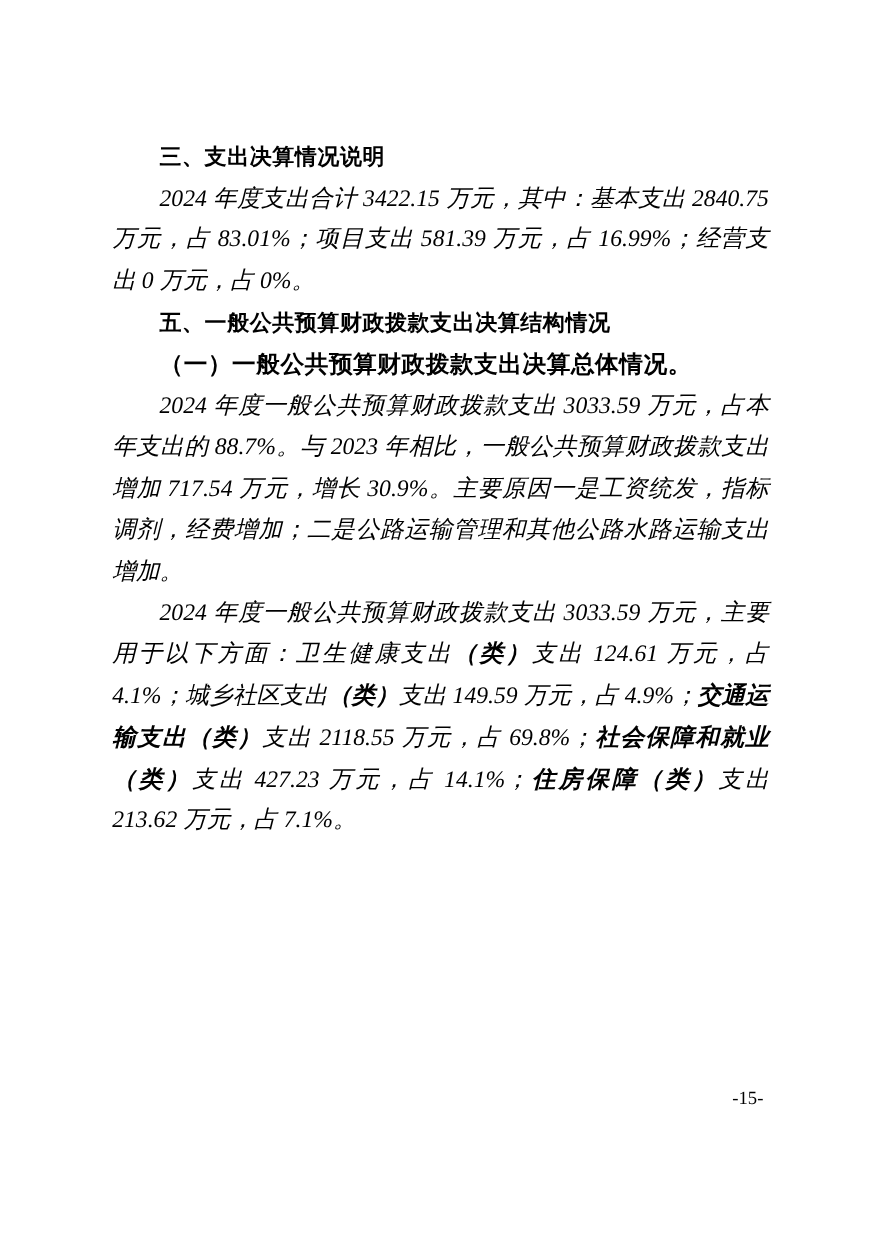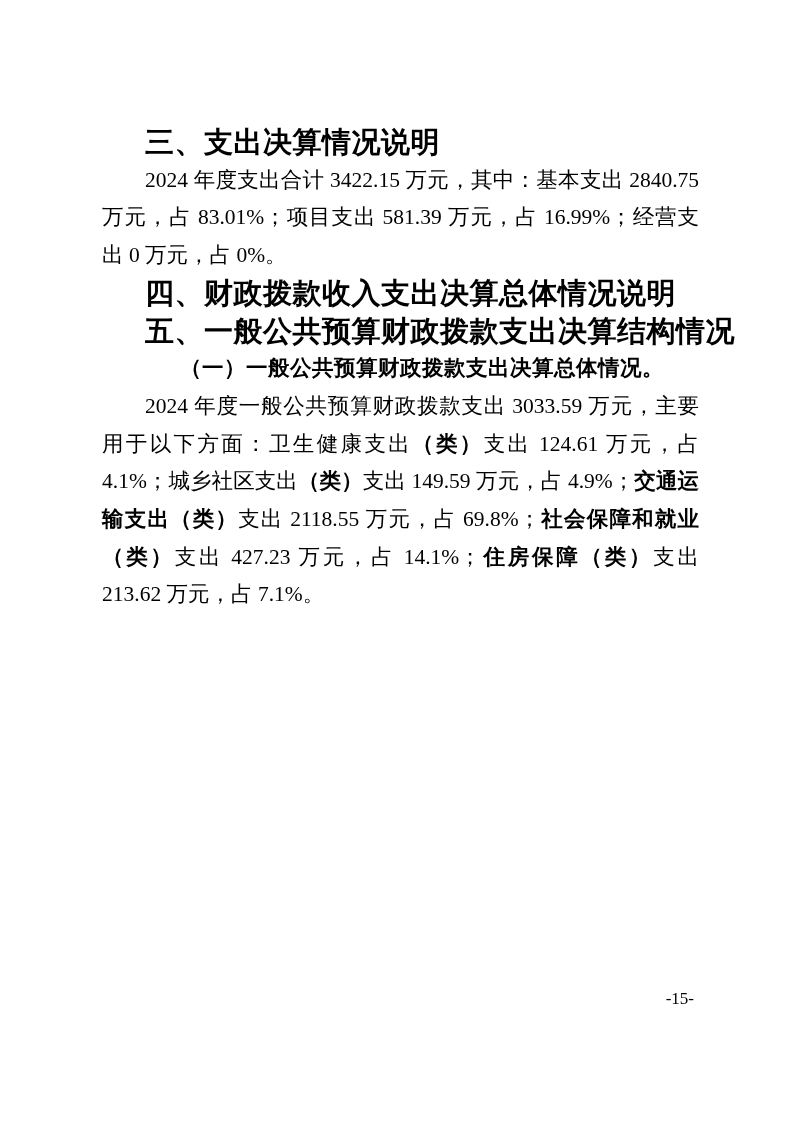--- a/index.html
+++ b/index.html
@@ -19,44 +19,44 @@
   .content {
     position: absolute;
     left: 102px;
     top: 124px;
     width: 597px;
   }
   .heading {
     margin: 0;
     font-family: "DejaVu Sans", "Liberation Sans", sans-serif;
     font-weight: bold;
-    font-size: 29px;
+    font-size: 20px;
     line-height: 37.7px;
     text-indent: 43px;
     letter-spacing: 0.5px;
     white-space: nowrap;
   }
   .subheading {
     margin: 0;
     font-family: "Liberation Serif", "DejaVu Serif", serif;
     font-weight: bold;
     font-size: 21.5px;
     line-height: 37.7px;
     text-indent: 43px;
     letter-spacing: 0.5px;
     white-space: nowrap;
-    text-align: center;
   }
   .para {
     margin: 0;
     font-size: 21.5px;
     line-height: 37.7px;
     text-indent: 43px;
     text-align: justify;
     text-justify: inter-ideograph;
+    font-style: italic;
   }
   .bold {
     font-weight: bold;
   }
   .page-number {
     position: absolute;
     right: 99px;
     top: 988px;
     font-size: 17px;
     line-height: 22px;
@@ -66,27 +66,27 @@
 </head>
 <body>
 
 <div class="page">
   <main class="content">
 
     <h3 class="heading">三、支出决算情况说明</h3>
 
     <p class="para">2024 年度支出合计 3422.15 万元，其中：基本支出 2840.75 万元，占 83.01%；项目支出 581.39 万元，占 16.99%；经营支出 0 万元，占 0%。</p>
 
-    <h3 class="heading">四、财政拨款收入支出决算总体情况说明</h3>
 
 
     <h3 class="heading">五、一般公共预算财政拨款支出决算结构情况</h3>
 
     <h4 class="subheading">（一）一般公共预算财政拨款支出决算总体情况。</h4>
 
+    <p class="para">2024 年度一般公共预算财政拨款支出 3033.59 万元，占本年支出的 88.7%。与 2023 年相比，一般公共预算财政拨款支出增加 717.54 万元，增长 30.9%。主要原因一是工资统发，指标调剂，经费增加；二是公路运输管理和其他公路水路运输支出增加。</p>
 
 
     <p class="para"><span>2024 年度一般公共预算财政拨款支出 3033.59 万元，主要用于以下方面：卫生健康支出</span><span class="bold">（类）</span><span>支出 124.61 万元，占 4.1%；城乡社区支出</span><span class="bold">（类）</span><span>支出 149.59 万元，占 4.9%；</span><span class="bold">交通运输支出（类）</span><span>支出 2118.55 万元，占 69.8%；</span><span class="bold">社会保障和就业（类）</span><span>支出 427.23 万元，占 14.1%；</span><span class="bold">住房保障（类）</span><span>支出 213.62 万元，占 7.1%。</span></p>
 
   </main>
 
   <div class="page-number">-15-</div>
 </div>
 
 </body></html>

